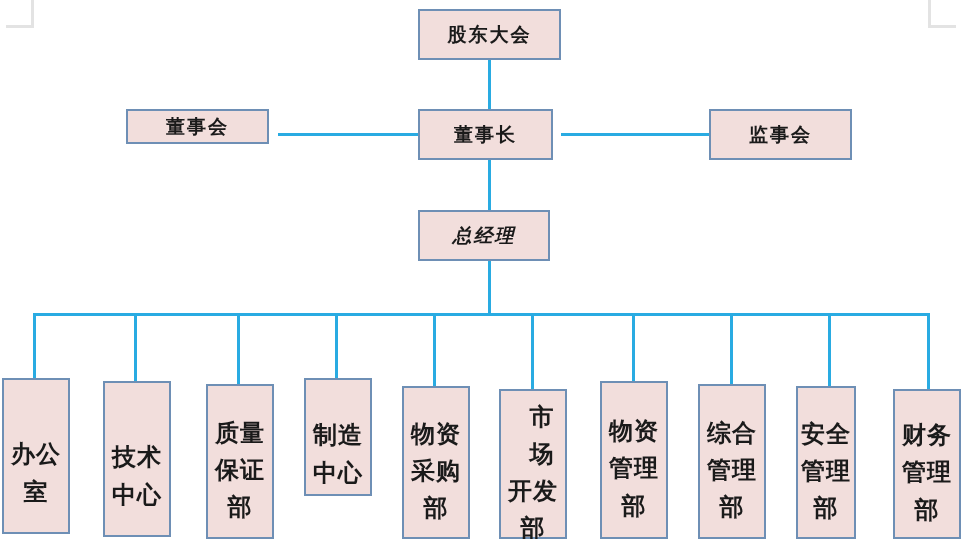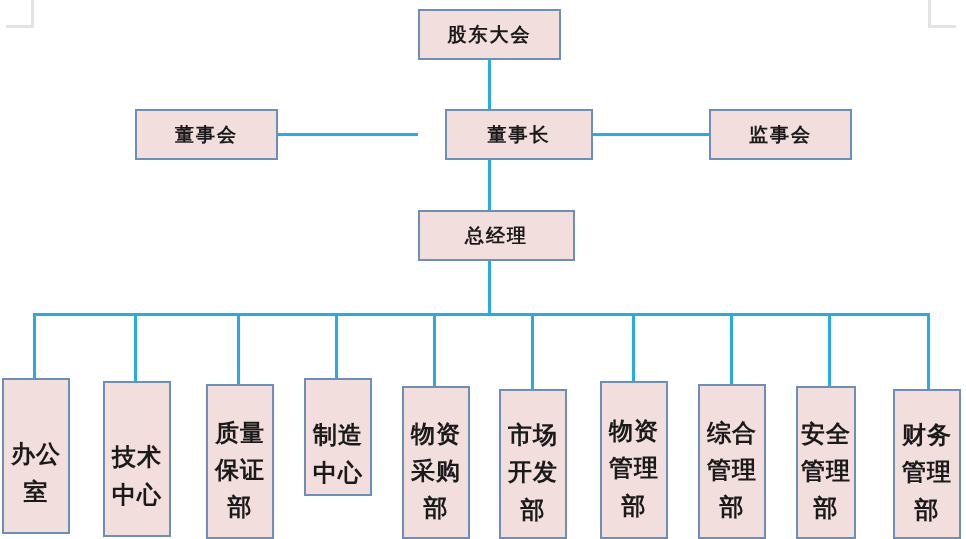--- a/index.html
+++ b/index.html
@@ -102,30 +102,30 @@
       <div class="conn v" style="left: 632px; top: 316px; height: 65px;"></div>
       <div class="conn v" style="left: 730px; top: 316px; height: 68px;"></div>
       <div class="conn v" style="left: 828px; top: 316px; height: 70px;"></div>
       <div class="conn v" style="left: 927px; top: 313px; height: 76px;"></div>
     </div>
 
   <div id="node-layer">
       <div class="node top-level" style="left: 418px; top: 9px; width: 143px; height: 51px;">
         <span class="label">股东大会</span>
       </div>
-      <div class="node top-level" style="left: 135px; top: 109px; width: 143px; height: 51px;">
+      <div class="node top-level" style="left: 126px; top: 109px; width: 143px; height: 35px;">
         <span class="label">董事会</span>
       </div>
-      <div class="node top-level" style="left: 418px; top: 109px; width: 148px; height: 51px; margin-left: 27px;">
+      <div class="node top-level" style="left: 418px; top: 109px; width: 135px; height: 51px;">
         <span class="label">董事长</span>
       </div>
       <div class="node top-level" style="left: 709px; top: 109px; width: 143px; height: 51px;">
         <span class="label">监事会</span>
       </div>
-      <div class="node top-level" style="left: 418px; top: 210px; width: 157px; height: 51px;">
+      <div class="node top-level" style="left: 418px; top: 210px; width: 132px; height: 51px; font-style: italic;">
         <span class="label">总经理</span>
       </div>
     </div>
 
   <div id="department-layer">
       <div class="node dept two-line" style="left: 2px; top: 378px; width: 68px; height: 156px;">
         <span class="label">
           <span style="display: block;">办公</span>
           <span style="display: block;">室</span>
         </span>
@@ -151,21 +151,21 @@
       </div>
       <div class="node dept" style="left: 402px; top: 386px; width: 68px; height: 153px;">
         <span class="label">
           <span style="display: block;">物资</span>
           <span style="display: block;">采购</span>
           <span style="display: block;">部</span>
         </span>
       </div>
       <div class="node dept" style="left: 499px; top: 389px; width: 68px; height: 150px;">
         <span class="label">
-          <span style="display: block;">市场</span>
+          <span style="display: block; padding-left: 18px;">市场</span>
           <span style="display: block;">开发</span>
           <span style="display: block;">部</span>
         </span>
       </div>
       <div class="node dept" style="left: 600px; top: 381px; width: 68px; height: 158px;">
         <span class="label">
           <span style="display: block;">物资</span>
           <span style="display: block;">管理</span>
           <span style="display: block;">部</span>
         </span>

